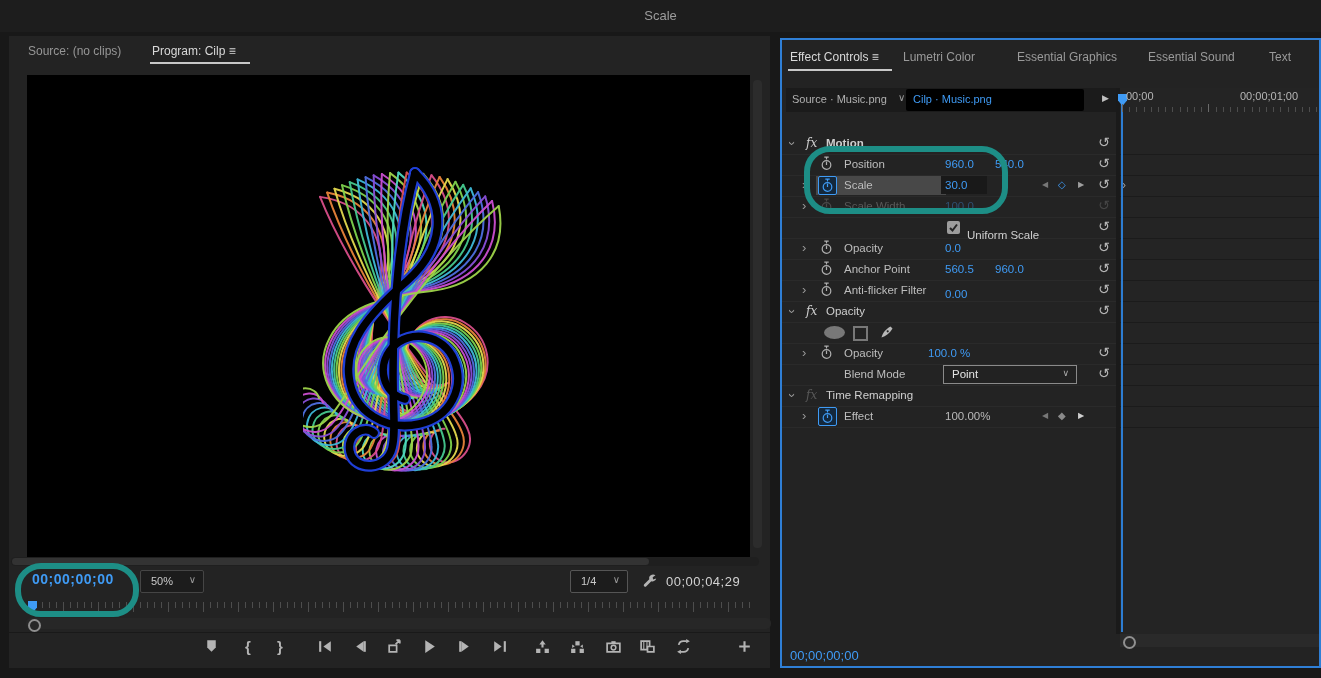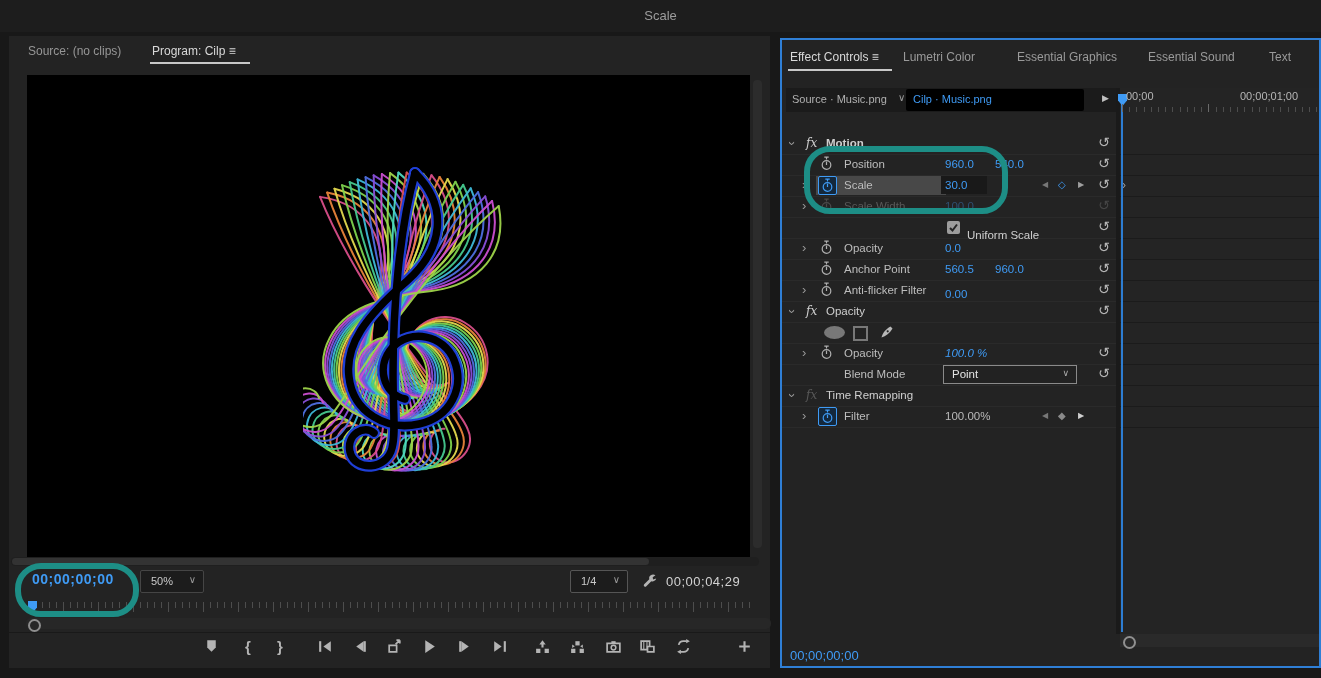--- a/index.html
+++ b/index.html
@@ -605,21 +605,21 @@
       <div class="fxrow" style="top: 210px;">
         <span class="chev" style="left:20px;top:3px;">›</span>
         <span style="position:absolute;left:38px;top:2px;"><svg width="13" height="15" viewBox="0 0 13 15">
             <g fill="none" stroke="#b0b0b0" stroke-width="1.2">
               <circle cx="6.5" cy="9" r="4.3"></circle>
               <path d="M6.5 9V5.6"></path>
               <path d="M4.3 1.2h4.4M6.5 1.2v2.3"></path>
             </g>
           </svg></span>
         <span class="lbl txt" style="left:62px;top:4px;">Opacity</span>
-        <span class="val txt" style="left:163px;top:4px;font-style:italic;">100.0 %</span>
+        <span class="val txt" style="left:146px;top:4px;">100.0 %</span>
         <span class="reset" style="left:316px;top:2px;">↺</span>
       </div>
       <div class="fxrow" style="top: 231px;">
         <span class="lbl txt" style="left:62px;top:4px;">Blend Mode</span>
         <div class="blend-box" style="left:161px;top:1px;width:132px;height:17px;">
           <span style="position:absolute;left:8px;top:2px;">Point</span>
           <span style="position:absolute;right:7px;top:2px;color:#b0b0b0;font-size:9px;">∨</span>
         </div>
         <span class="reset" style="left:316px;top:2px;">↺</span>
       </div>
@@ -632,21 +632,21 @@
         <span class="chev" style="left:20px;top:3px;">›</span>
         <span class="sw-box" style="left:36px;top:1px;">
           <svg width="13" height="15" viewBox="0 0 13 15">
             <g fill="none" stroke="#3f9bf5" stroke-width="1.2">
               <circle cx="6.5" cy="9" r="4.3"></circle>
               <path d="M6.5 9V5.6"></path>
               <path d="M4.3 1.2h4.4M6.5 1.2v2.3"></path>
             </g>
           </svg>
         </span>
-        <span class="lbl txt" style="left:62px;top:4px;">Filter</span>
+        <span class="lbl txt" style="left:62px;top:4px;">Effect</span>
         <span class="val txt" style="left:163px;top:4px;color:#b9b9b9;">100.00%</span>
         <span class="navarr" style="left:260px;top:5px;">◀</span>
         <span class="navarr" style="left:276px;top:4px;font-size:10px;color:#8a8a8a;">◆</span>
         <span class="navarr" style="left:296px;top:5px;color:#d0d0d0;">▶</span>
       </div>
     </div>
 
   <div class="abs txt" style="left:10px;top:610px;font-size:13px;color:var(--accent);">00;00;00;00</div>
 
   <div class="abs annot" style="left:24px;top:108px;width:192px;height:56px;"></div>

